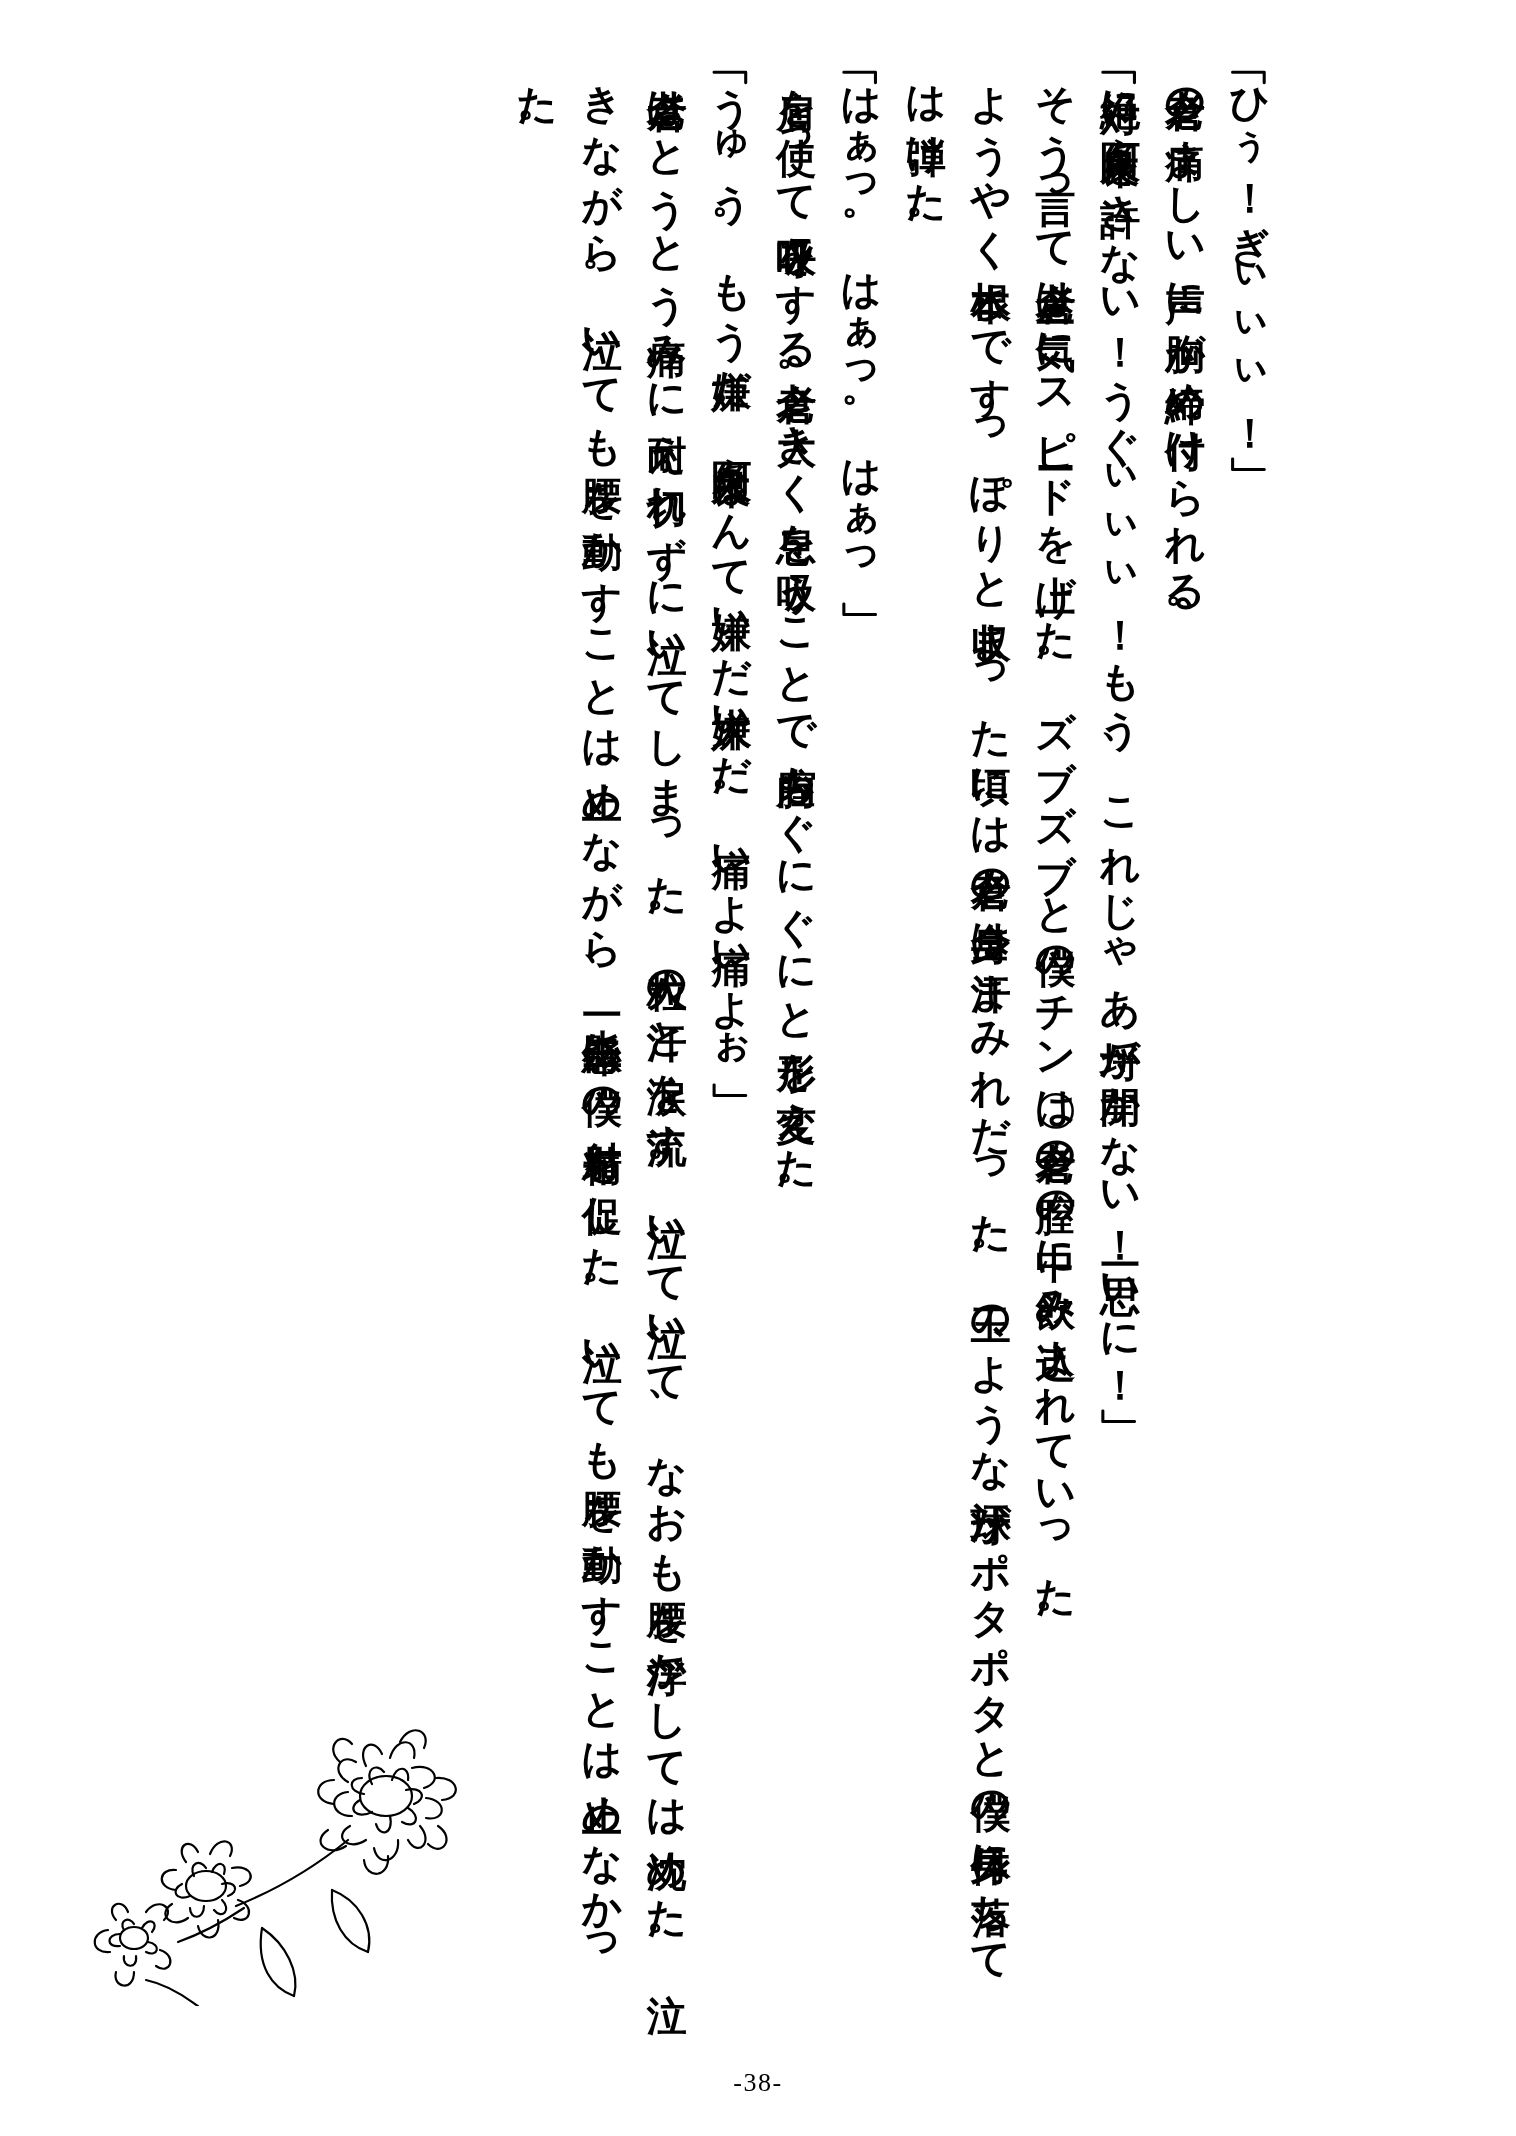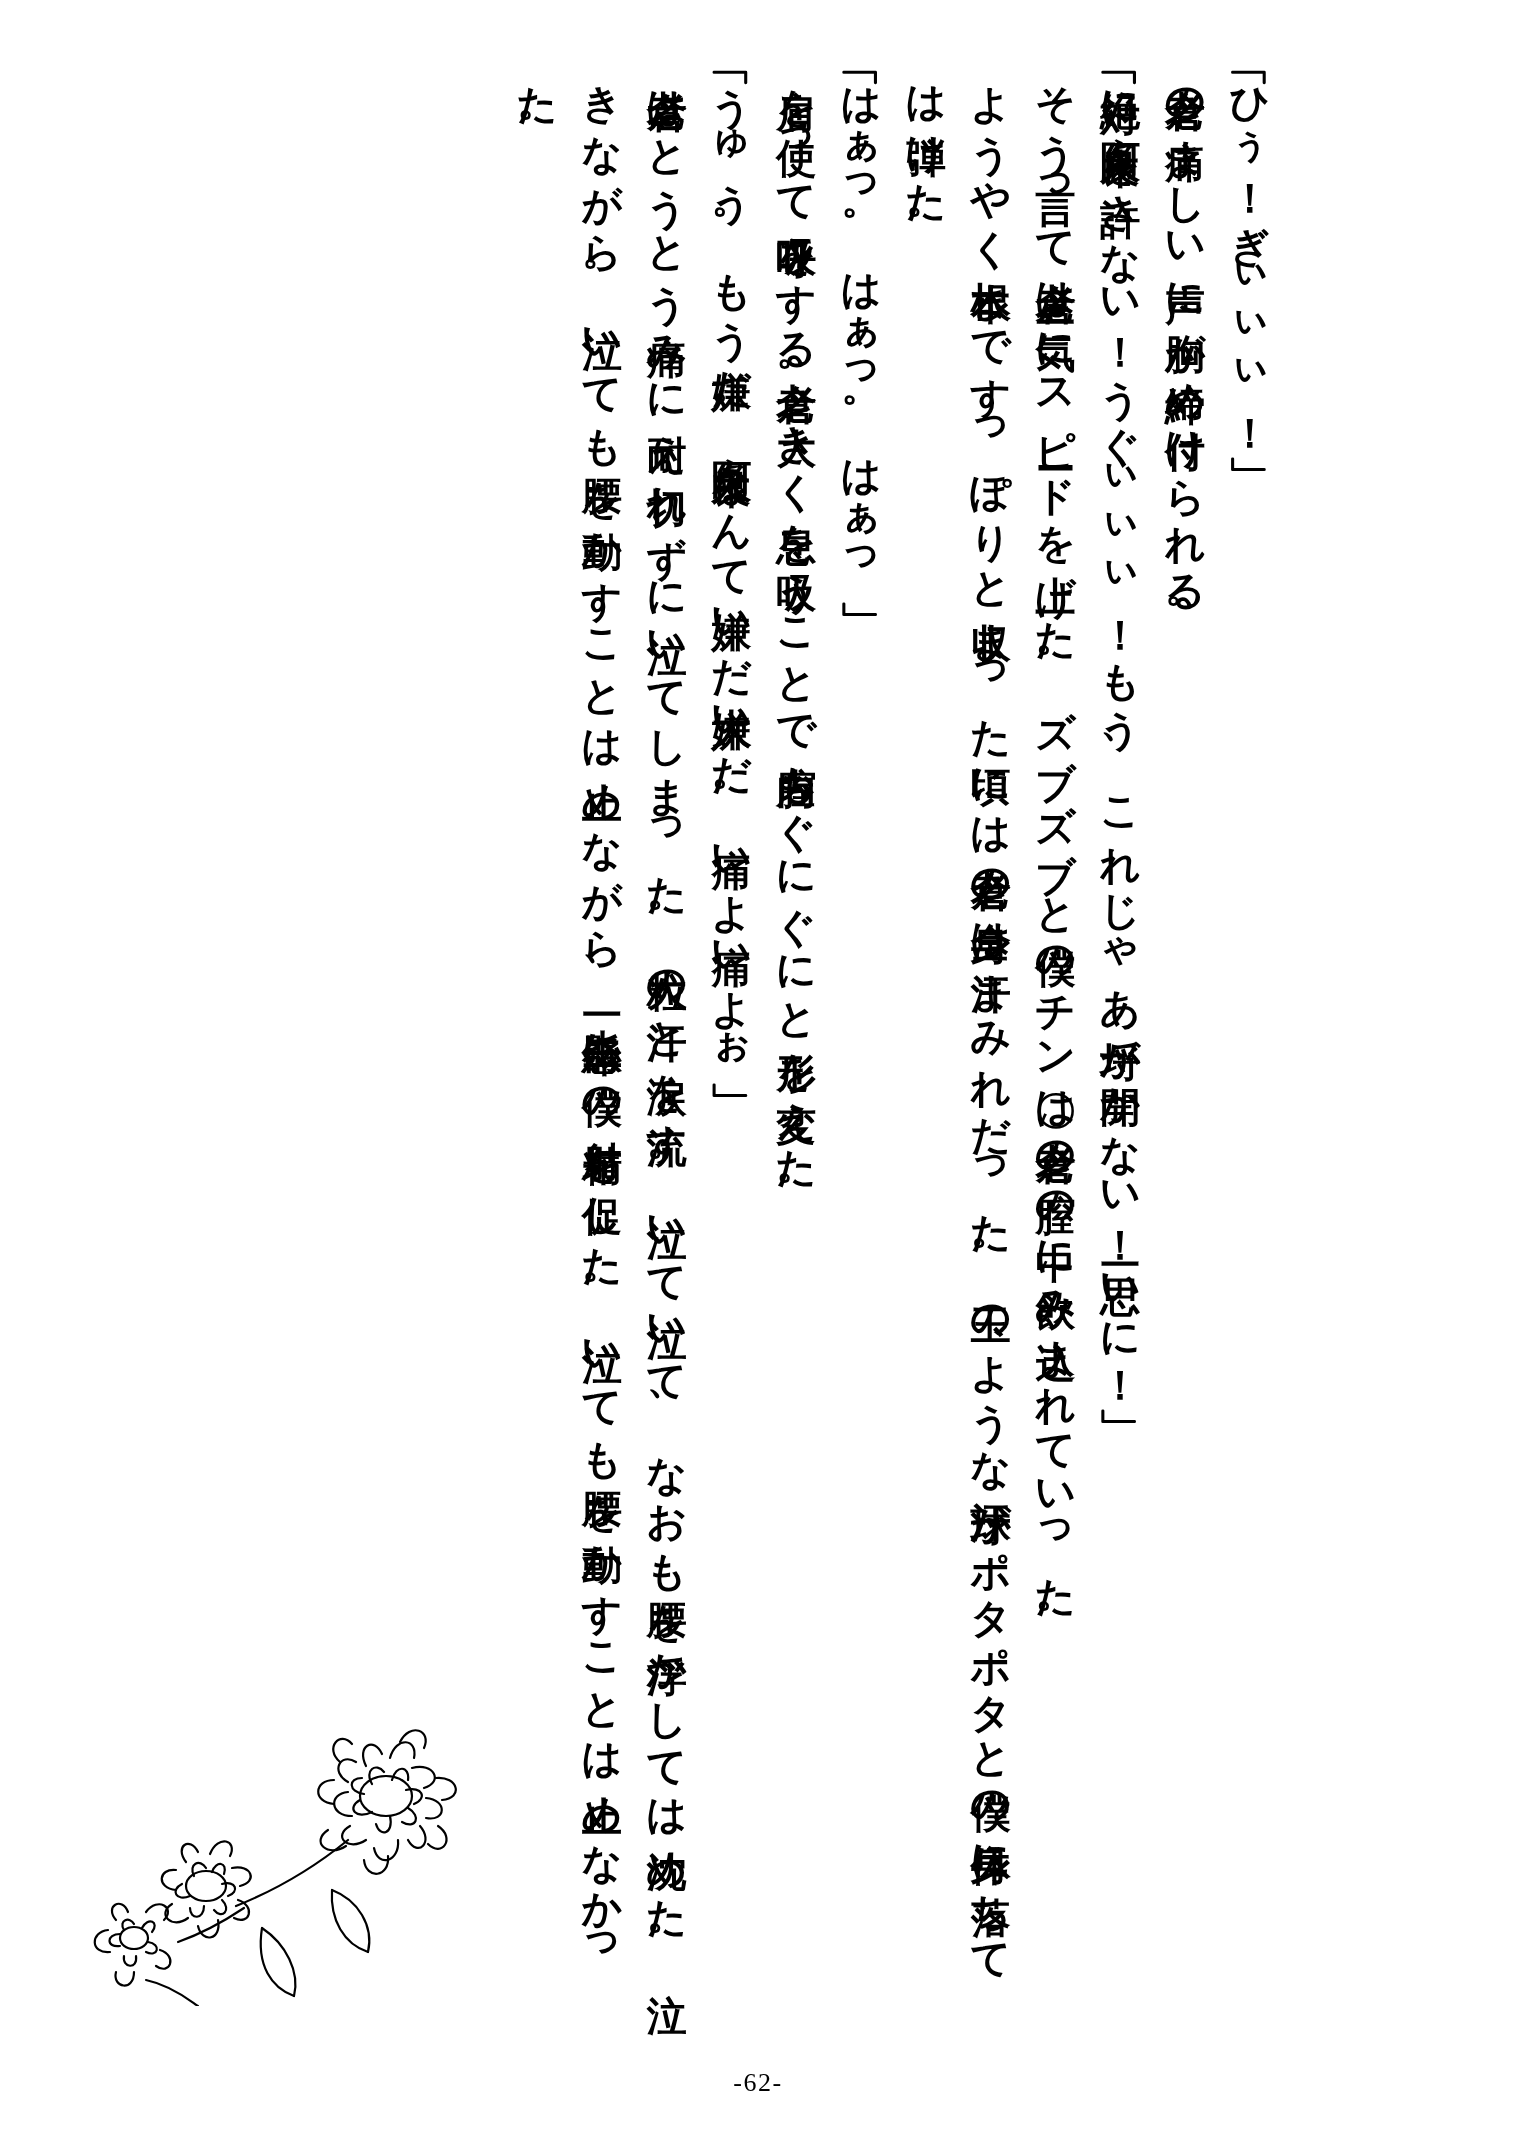--- a/index.html
+++ b/index.html
@@ -157,15 +157,15 @@
       <path d="M150,230 C190,214 230,190 262,164"></path>
       <path d="M92,266 C120,256 140,244 158,232"></path>
       <path d="M176,252 C200,268 214,296 208,320"></path>
       <path d="M208,320 C186,312 170,290 176,252"></path>
       <path d="M246,214 C272,224 288,250 282,276"></path>
       <path d="M282,276 C258,268 244,244 246,214"></path>
       <path d="M60,304 C88,310 108,328 112,330"></path>
     </svg>
   </div>
 
-  <div class="page-number">-62-</div>
+  <div class="page-number">-38-</div>
 
 </div>
 
 </body></html>

